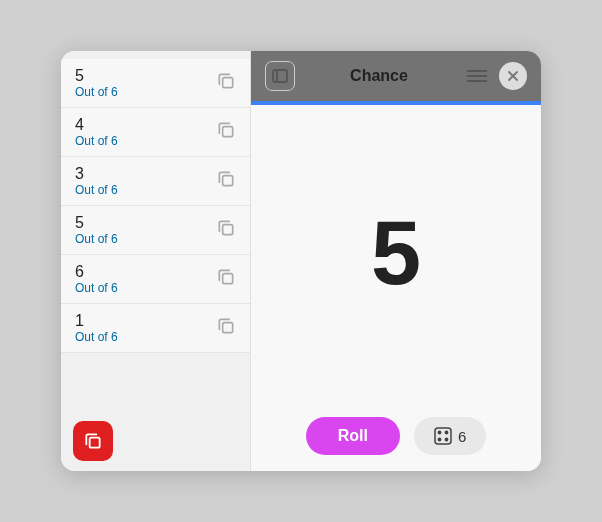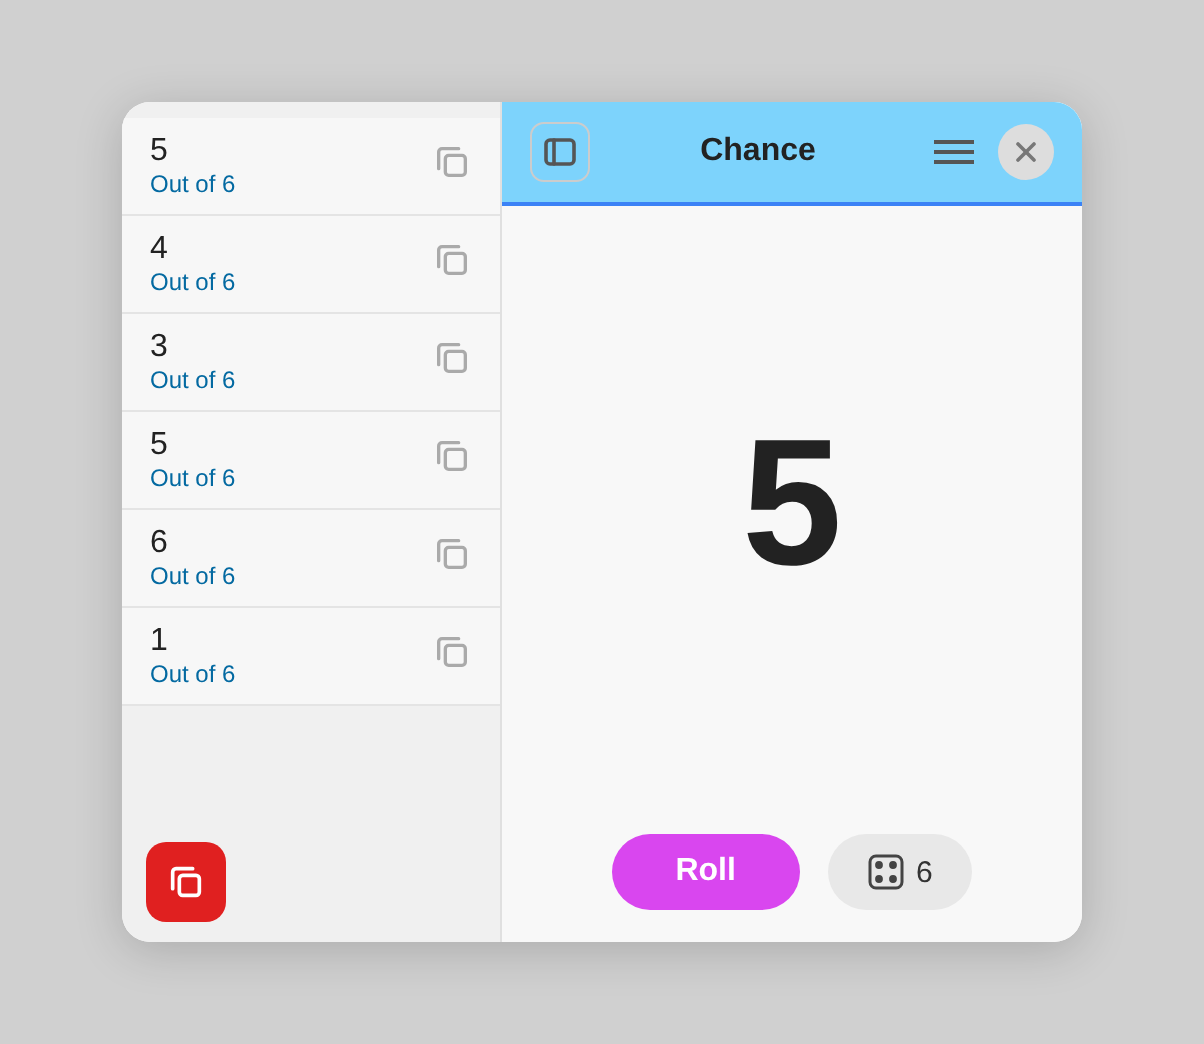--- a/index.html
+++ b/index.html
@@ -83,22 +83,22 @@
       flex: 1;
       display: flex;
       flex-direction: column;
       background: #f8f8f8;
     }
     .right-header {
       display: flex;
       align-items: center;
       justify-content: space-between;
       padding: 10px 14px;
-      border-bottom: 2px solid #3b82f6;
-      background: #7dd3fc;
+      border-bottom: 4px solid #3b82f6;
+      background: #737373;
     }
     .header-left-icon {
       width: 30px;
       height: 30px;
       border: 1.5px solid #ccc;
       border-radius: 7px;
       display: flex;
       align-items: center;
       justify-content: center;
       cursor: pointer;

